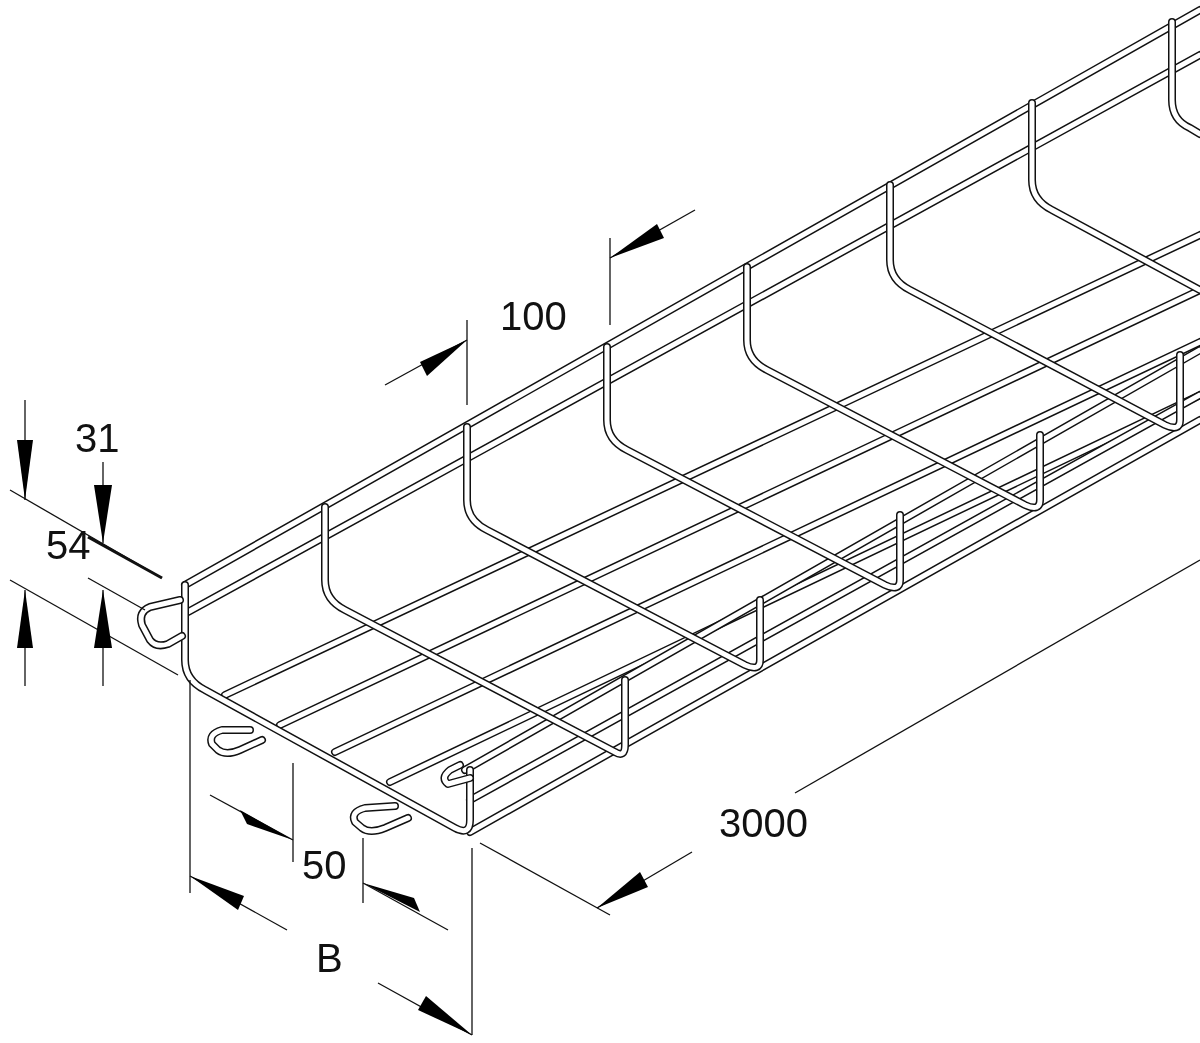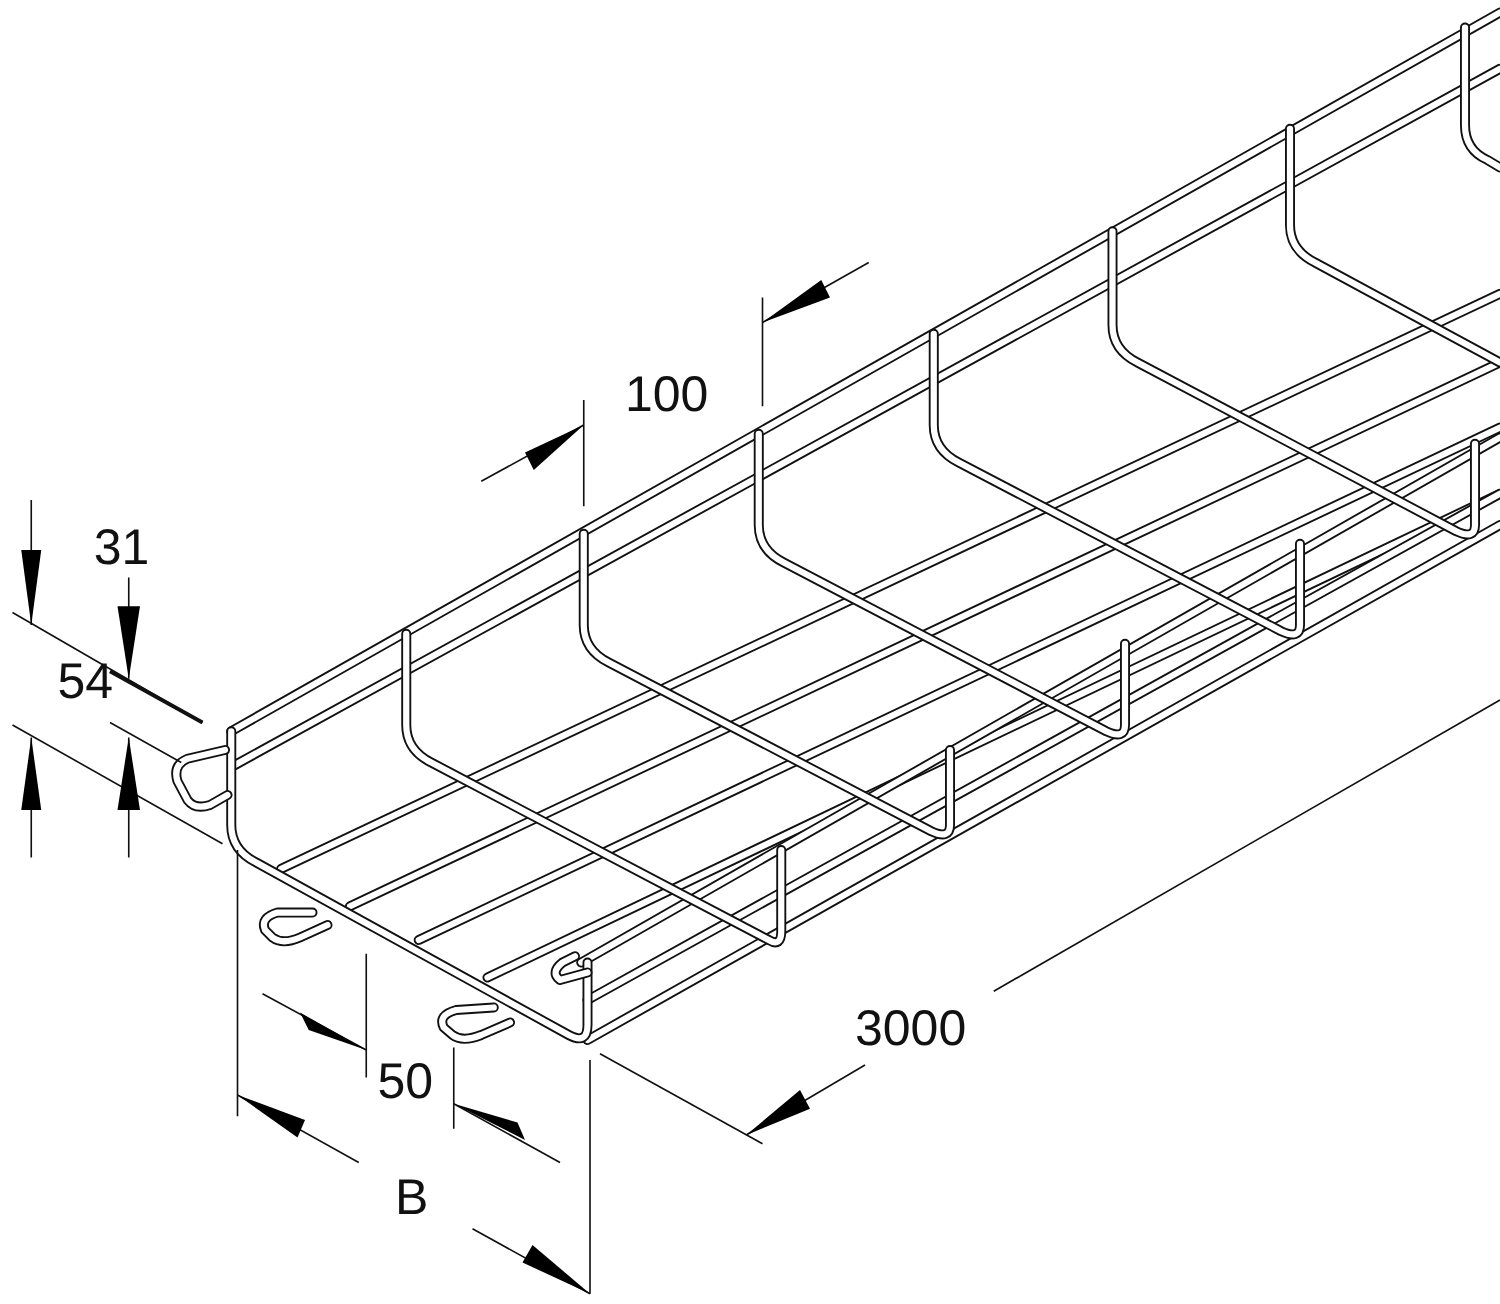--- a/index.html
+++ b/index.html
@@ -139,13 +139,13 @@
     <polygon class="arrow" points="597,908 640,872 648,887"></polygon>
     <line class="dim" x1="795" y1="793" x2="1200" y2="560"></line>
   </g>
 </svg>
 
 <div class="label" style="left:500px; top:296px;">100</div>
 <div class="label" style="left:75px; top:418px;">31</div>
 <div class="label" style="left:0px; top:525px;margin-left:46px;">54</div>
 <div class="label" style="left:302px; top:845px;">50</div>
 <div class="label" style="left:316px; top:938px;">B</div>
-<div class="label" style="left:684px; top:803px;">3000</div>
+<div class="label" style="left:719px; top:803px;">3000</div>
 
 </body></html>

